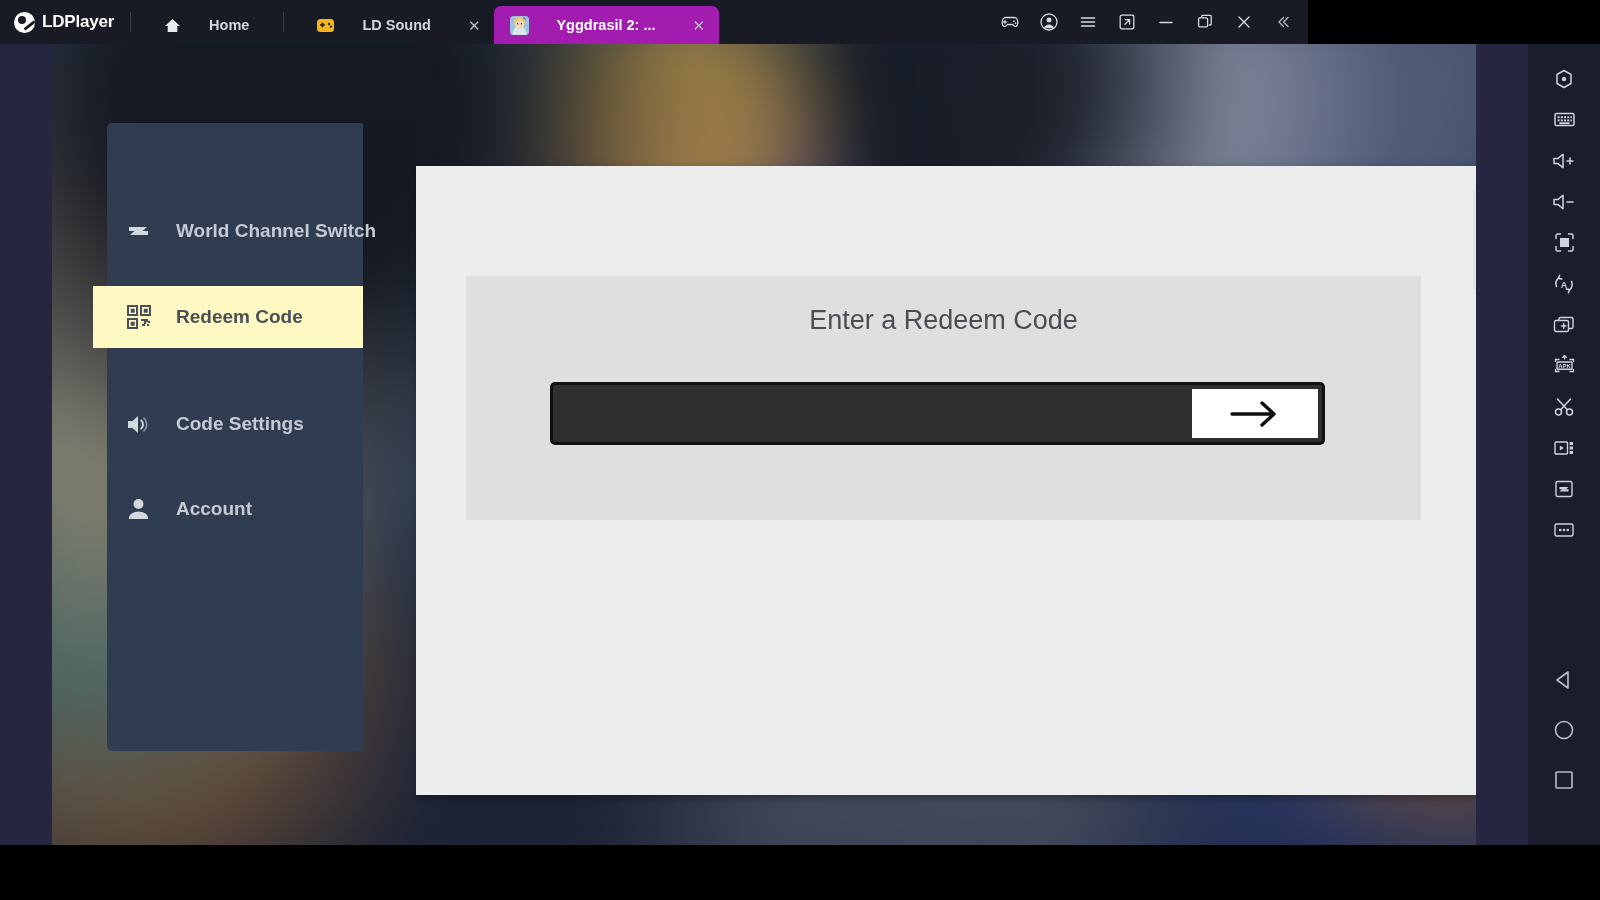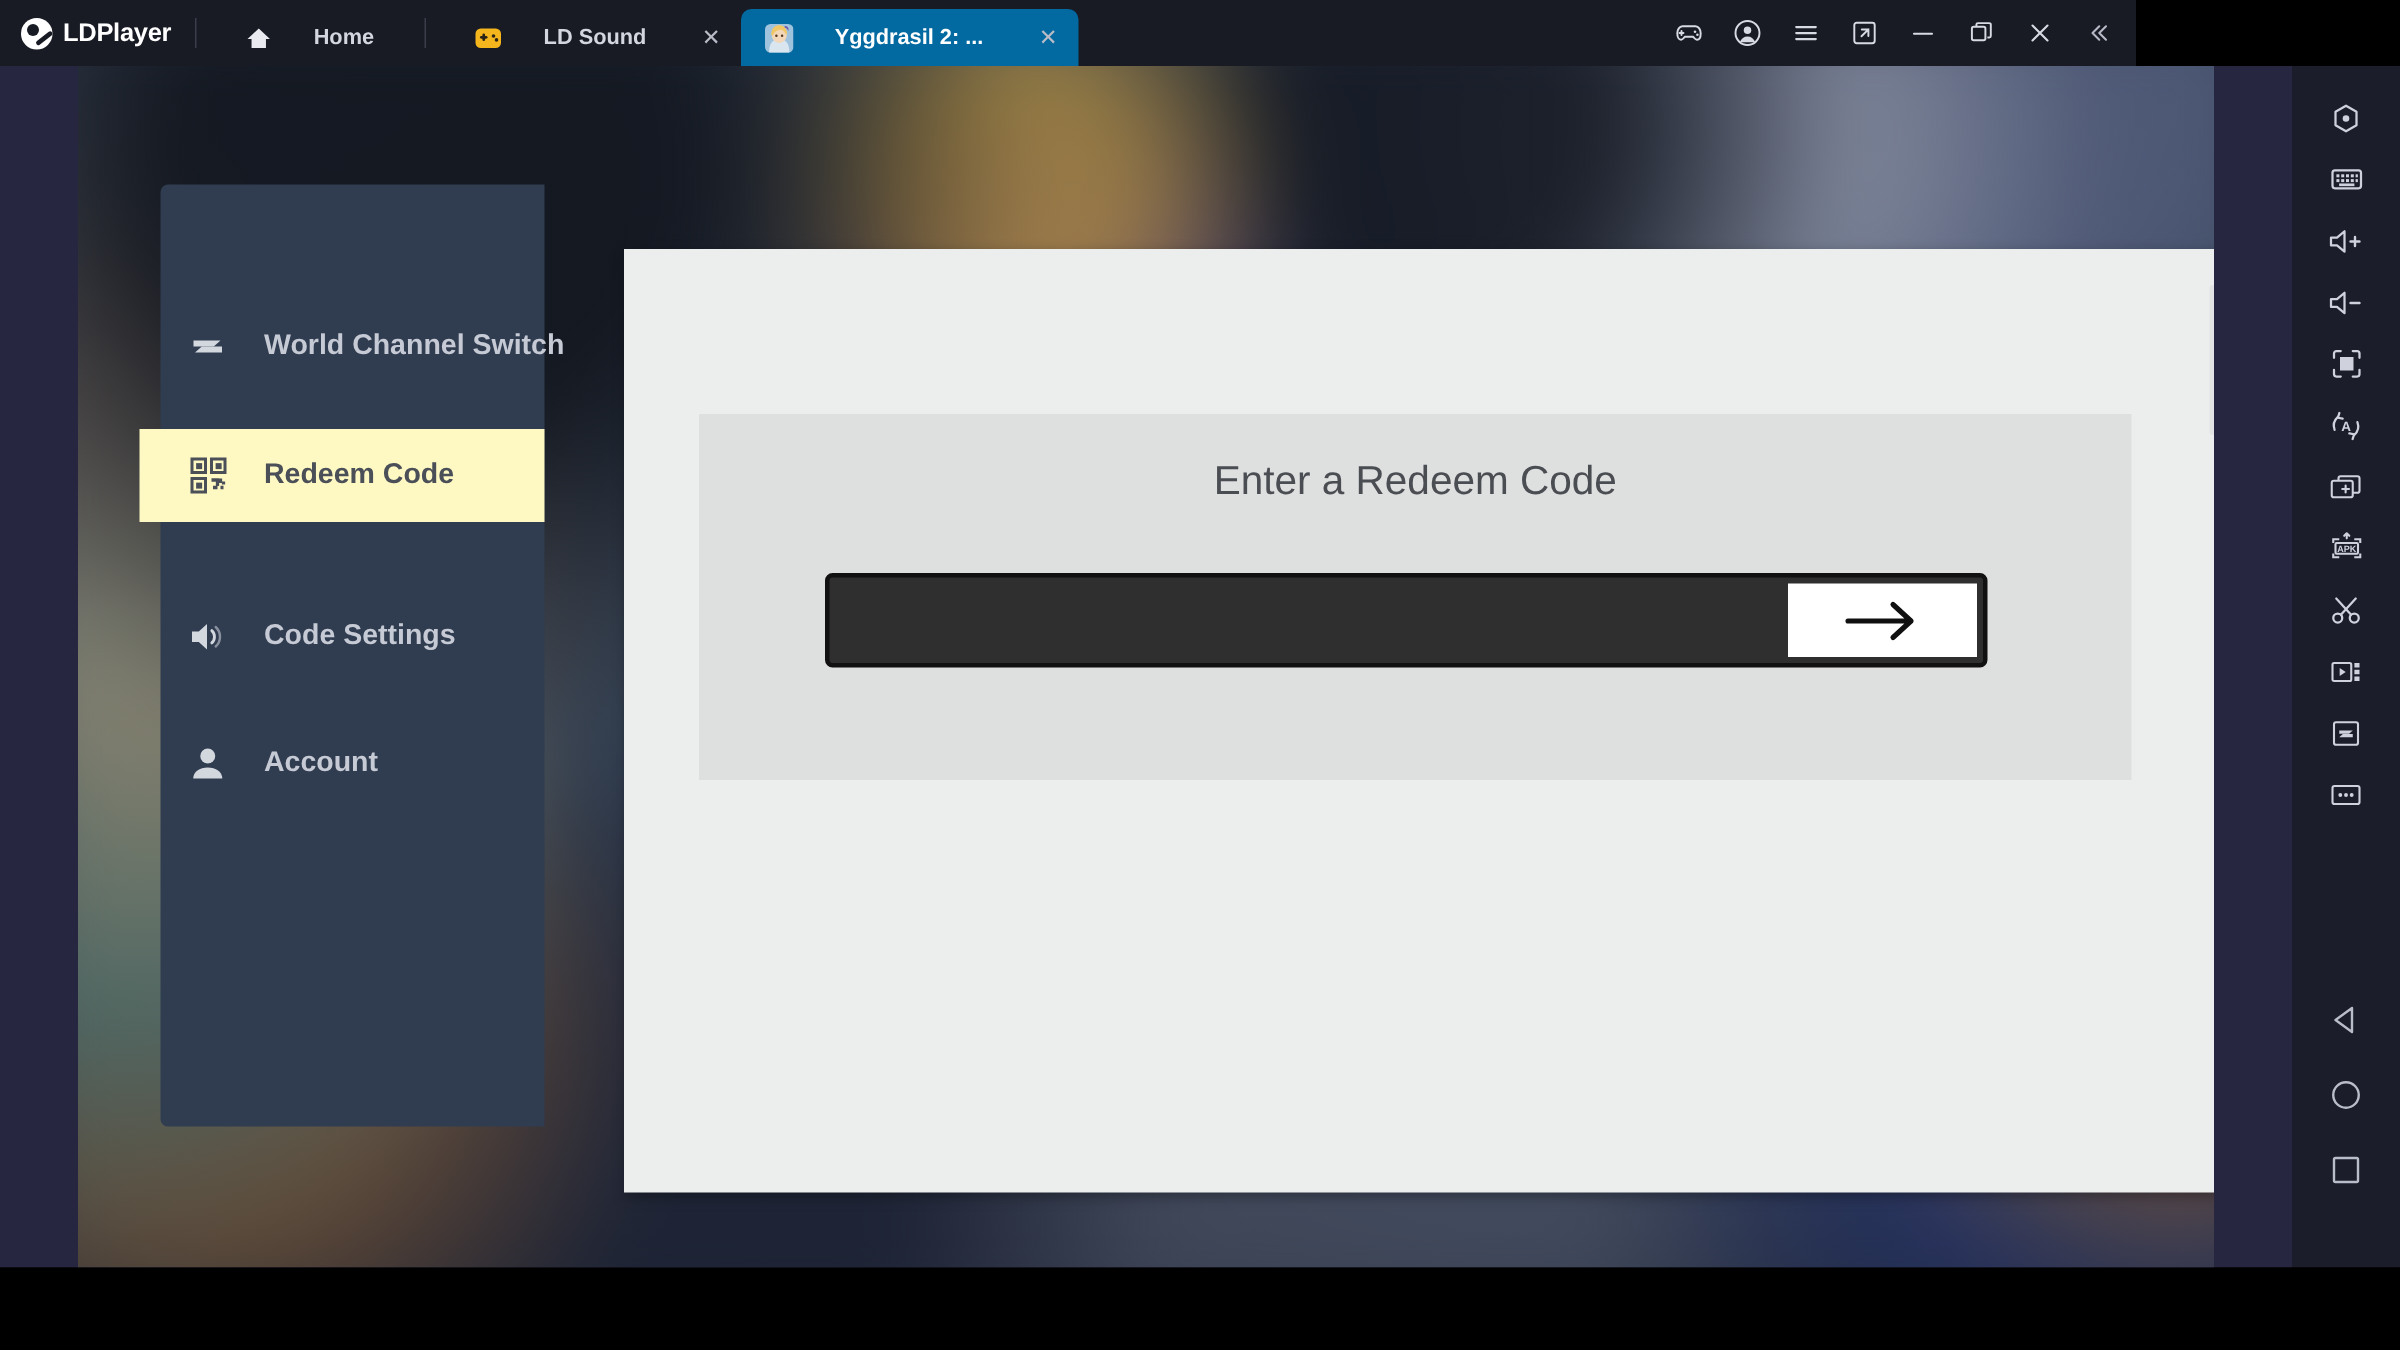--- a/index.html
+++ b/index.html
@@ -12,21 +12,21 @@
 
   #app {
     position: relative;
     width: 1600px; height: 900px;
     background: #000000;
   }
 
   
   .titlebar {
     position: absolute; left: 0; top: 0;
-    width: 1424px; height: 44px;
+    width: 1308px; height: 44px;
     background: #181a24;
     display: flex; align-items: center;
     z-index: 60;
   }
   .brand {
     display: flex; align-items: center; gap: 7px;
     padding-left: 14px;
   }
   .brand-logo {
     width: 21px; height: 21px; border-radius: 50%;
@@ -57,21 +57,21 @@
   .tab {
     display: flex; align-items: center; gap: 27px;
     height: 38px; padding: 0 14px 0 16px;
     border-radius: 7px 7px 0 0;
     color: #d4d6df; font-size: 14.5px; font-weight: bold;
     align-self: flex-end;
     position: relative;
     white-space: nowrap;
   }
   .tab.home { padding-right: 18px; }
-  .tab.active { background: #0369a1; color: #ffffff; }
+  .tab.active { background: #a21caf; color: #ffffff; }
   .tab-icon { width: 19px; height: 19px; flex: 0 0 19px; display:flex; align-items:center; justify-content:center;}
   .tab-close {
     color: #b9bcc6; font-size: 15px; line-height: 1;
     margin-left: 10px; font-weight: normal;
   }
 
   .tb-spacer { flex: 1; }
   .tb-icons { display: flex; align-items: center; gap: 0; padding-right: 6px; }
   .tb-btn {
     width: 39px; height: 44px;

